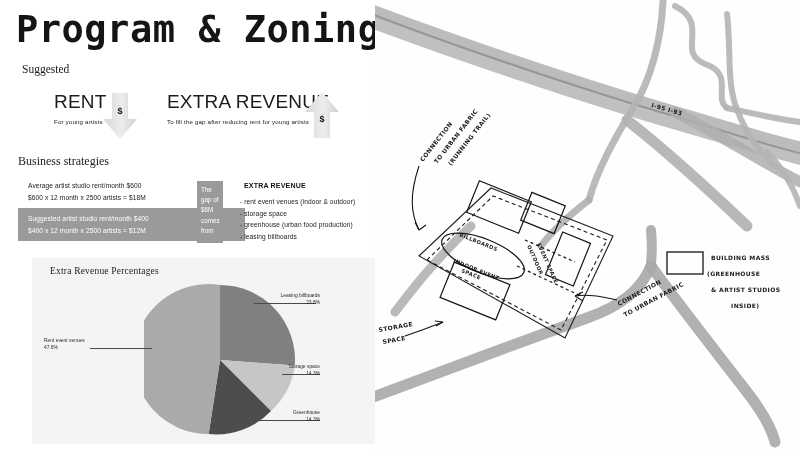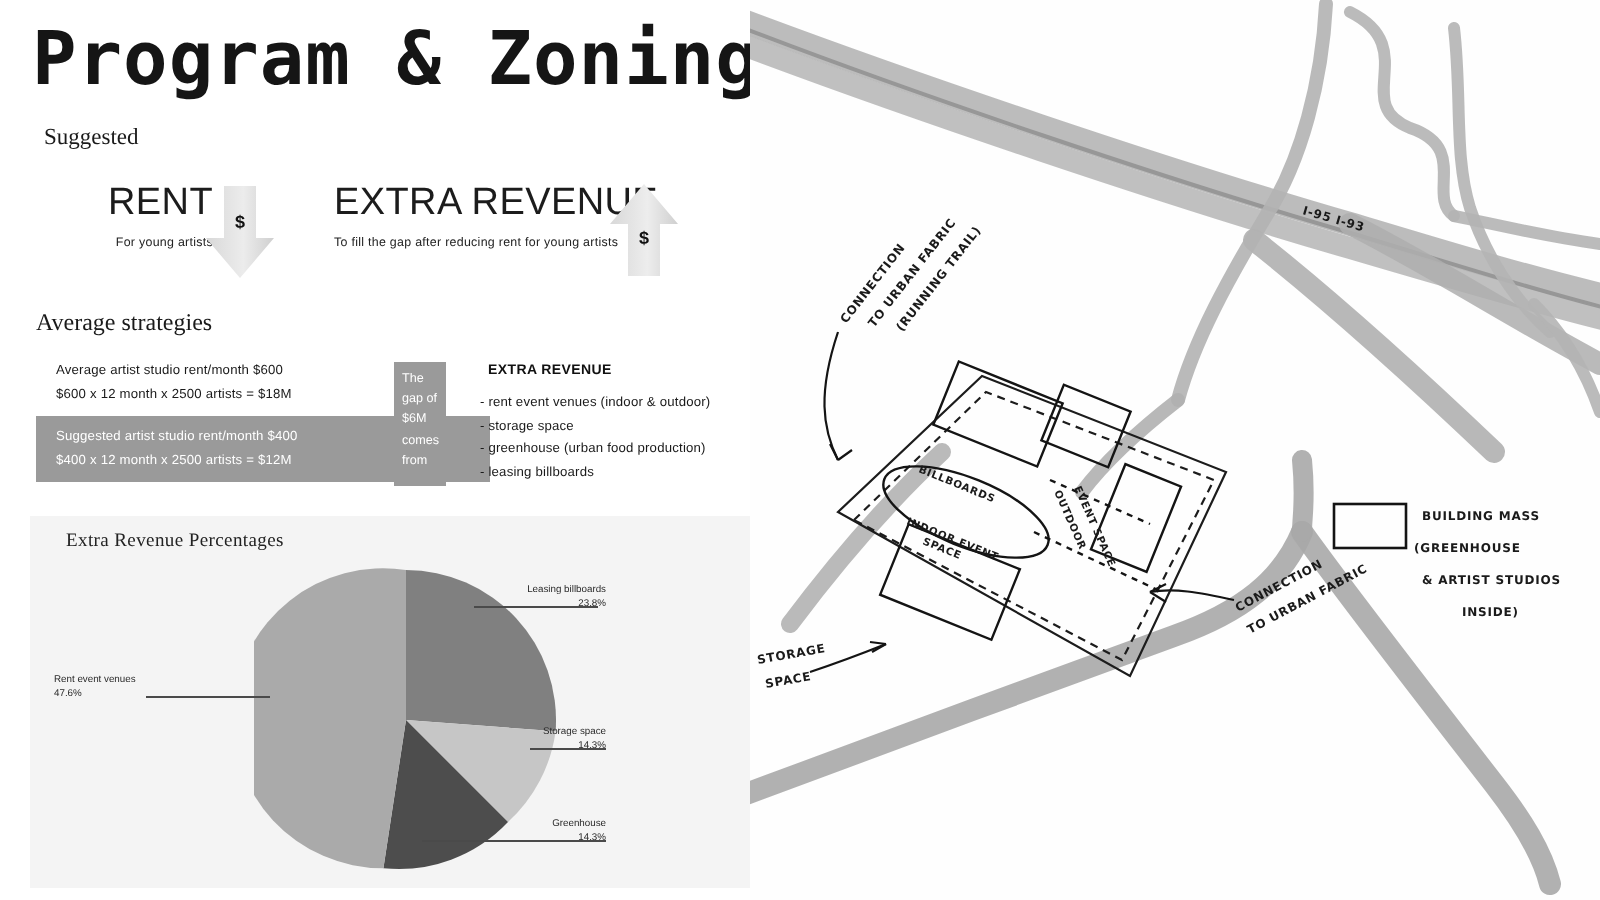--- a/index.html
+++ b/index.html
@@ -30,21 +30,21 @@
   
   .obj{position:absolute;}
   .obj-label{
     font-size:19px;color:#1c1c1c;white-space:nowrap;line-height:1;
     letter-spacing:.2px;
   }
   .obj-sub{
     font-size:6.2px;color:#222;white-space:nowrap;margin-top:7px;
     letter-spacing:.15px;
   }
-  #obj-rent{left:54px;top:92px;text-align:right;}
+  #obj-rent{left:54px;top:92px;}
   #obj-extra{left:167px;top:92px;}
 
   .arrow-wrap{position:absolute;width:34px;height:46px;}
   #arrow-down{left:103px;top:93px;}
   #arrow-up{left:305px;top:92px;}
   .arrow-wrap svg{display:block;width:100%;height:100%;}
   .arrow-dollar{
     position:absolute;width:100%;text-align:center;
     font-size:9px;font-weight:bold;color:#111;
   }
@@ -74,21 +74,21 @@
     margin:0 0 7px 4px;
   }
   .extra-list{list-style:none;margin:0;padding:0;}
   .extra-list li{
     font-size:6.6px;line-height:1.78;color:#1a1a1a;letter-spacing:.1px;
     white-space:nowrap;
   }
 
   
   .chart-panel{
-    position:absolute;left:15px;top:258px;width:360px;height:186px;
+    position:absolute;left:32px;top:258px;width:360px;height:186px;
     background:#f4f4f4;
   }
   .chart-title{
     position:absolute;left:18px;top:8px;
     font-family:"Liberation Serif","DejaVu Serif",serif;
     font-size:9.5px;color:#222;letter-spacing:.2px;
   }
   .pie-holder{position:absolute;left:112px;top:26px;width:152px;height:152px;}
   .pie-holder svg{display:block;}
   .pie-label{
@@ -152,21 +152,21 @@
           <stop offset="0%" stop-color="#d8d8d8"></stop>
           <stop offset="55%" stop-color="#ededed"></stop>
           <stop offset="100%" stop-color="#cfcfcf"></stop>
         </linearGradient>
       </defs>
       <polygon points="17,0 34,20 25,20 25,46 9,46 9,20 0,20" fill="url(#gup)"></polygon>
     </svg>
     <div class="arrow-dollar">$</div>
   </div>
 
-  <div class="sec-head" id="strategies-head">Average strategies</div>
+  <div class="sec-head" id="strategies-head">Business strategies</div>
 
   <div class="plain-box">
     <div>Average artist studio rent/month $600</div>
     <div>$600 x 12 month x 2500 artists = $18M</div>
   </div>
 
   <div class="gray-box">
     <div>Suggested artist studio rent/month $400</div>
     <div>$400 x 12 month x 2500 artists = $12M</div>
   </div>

